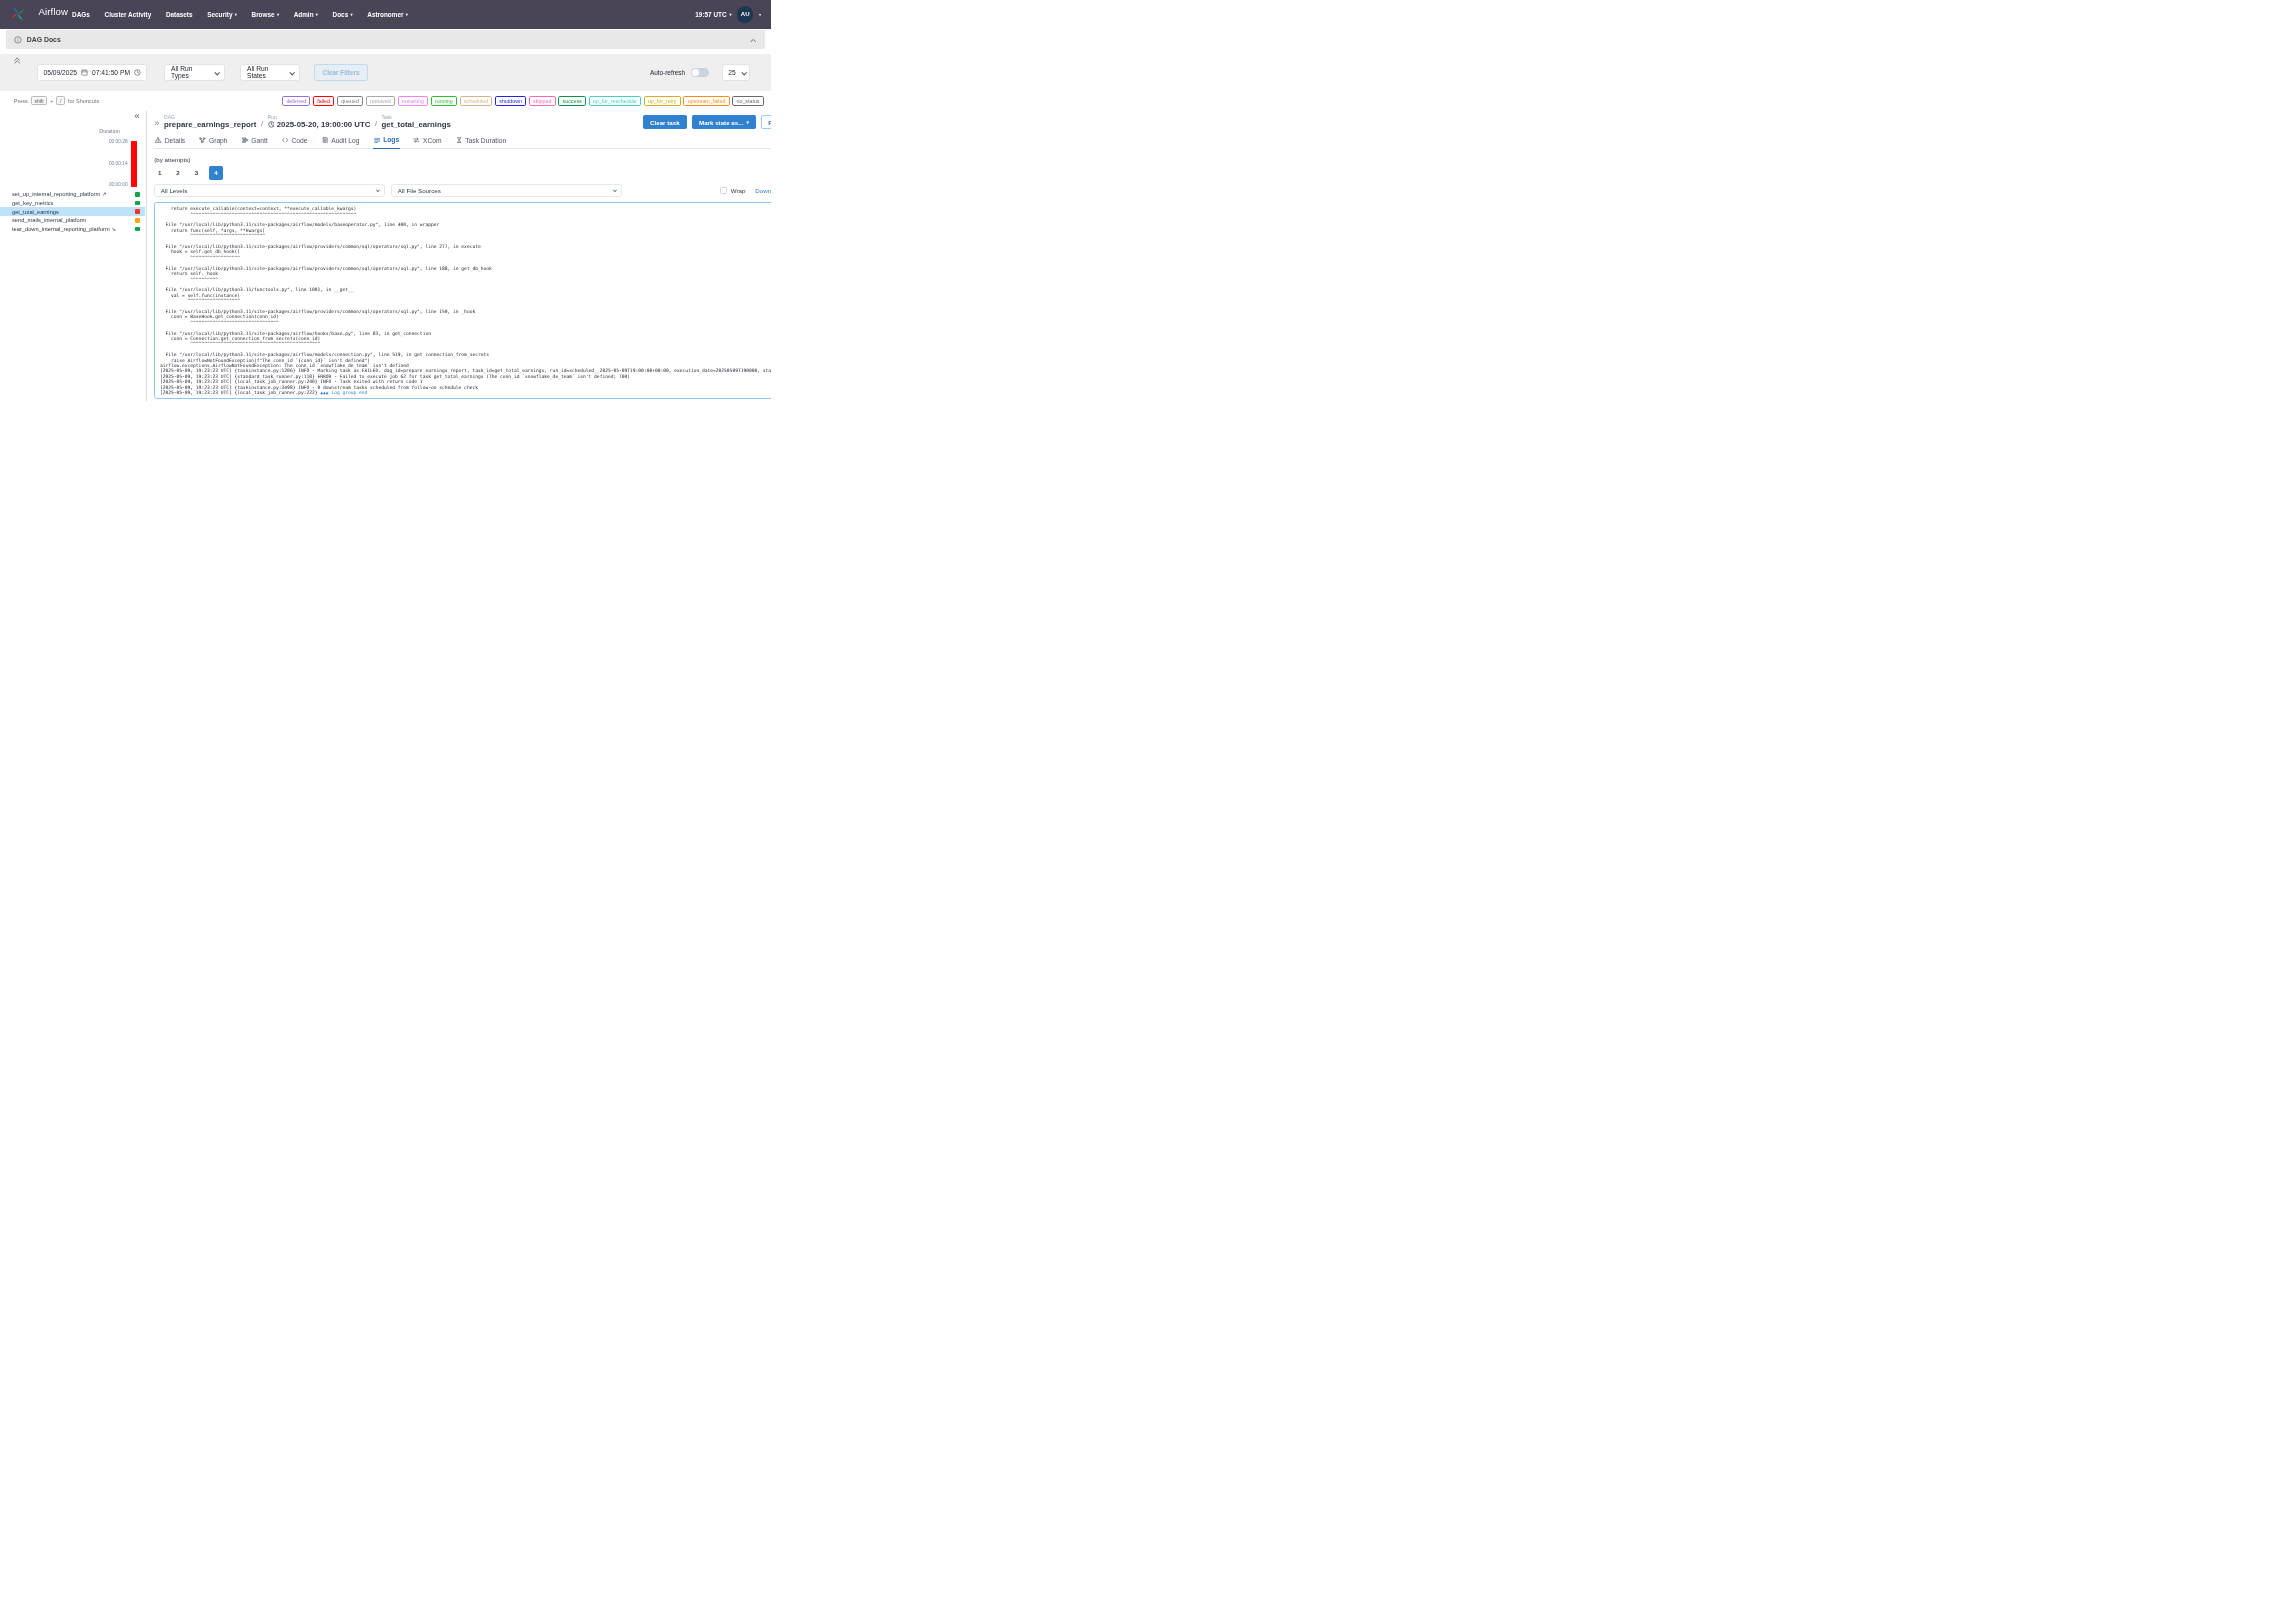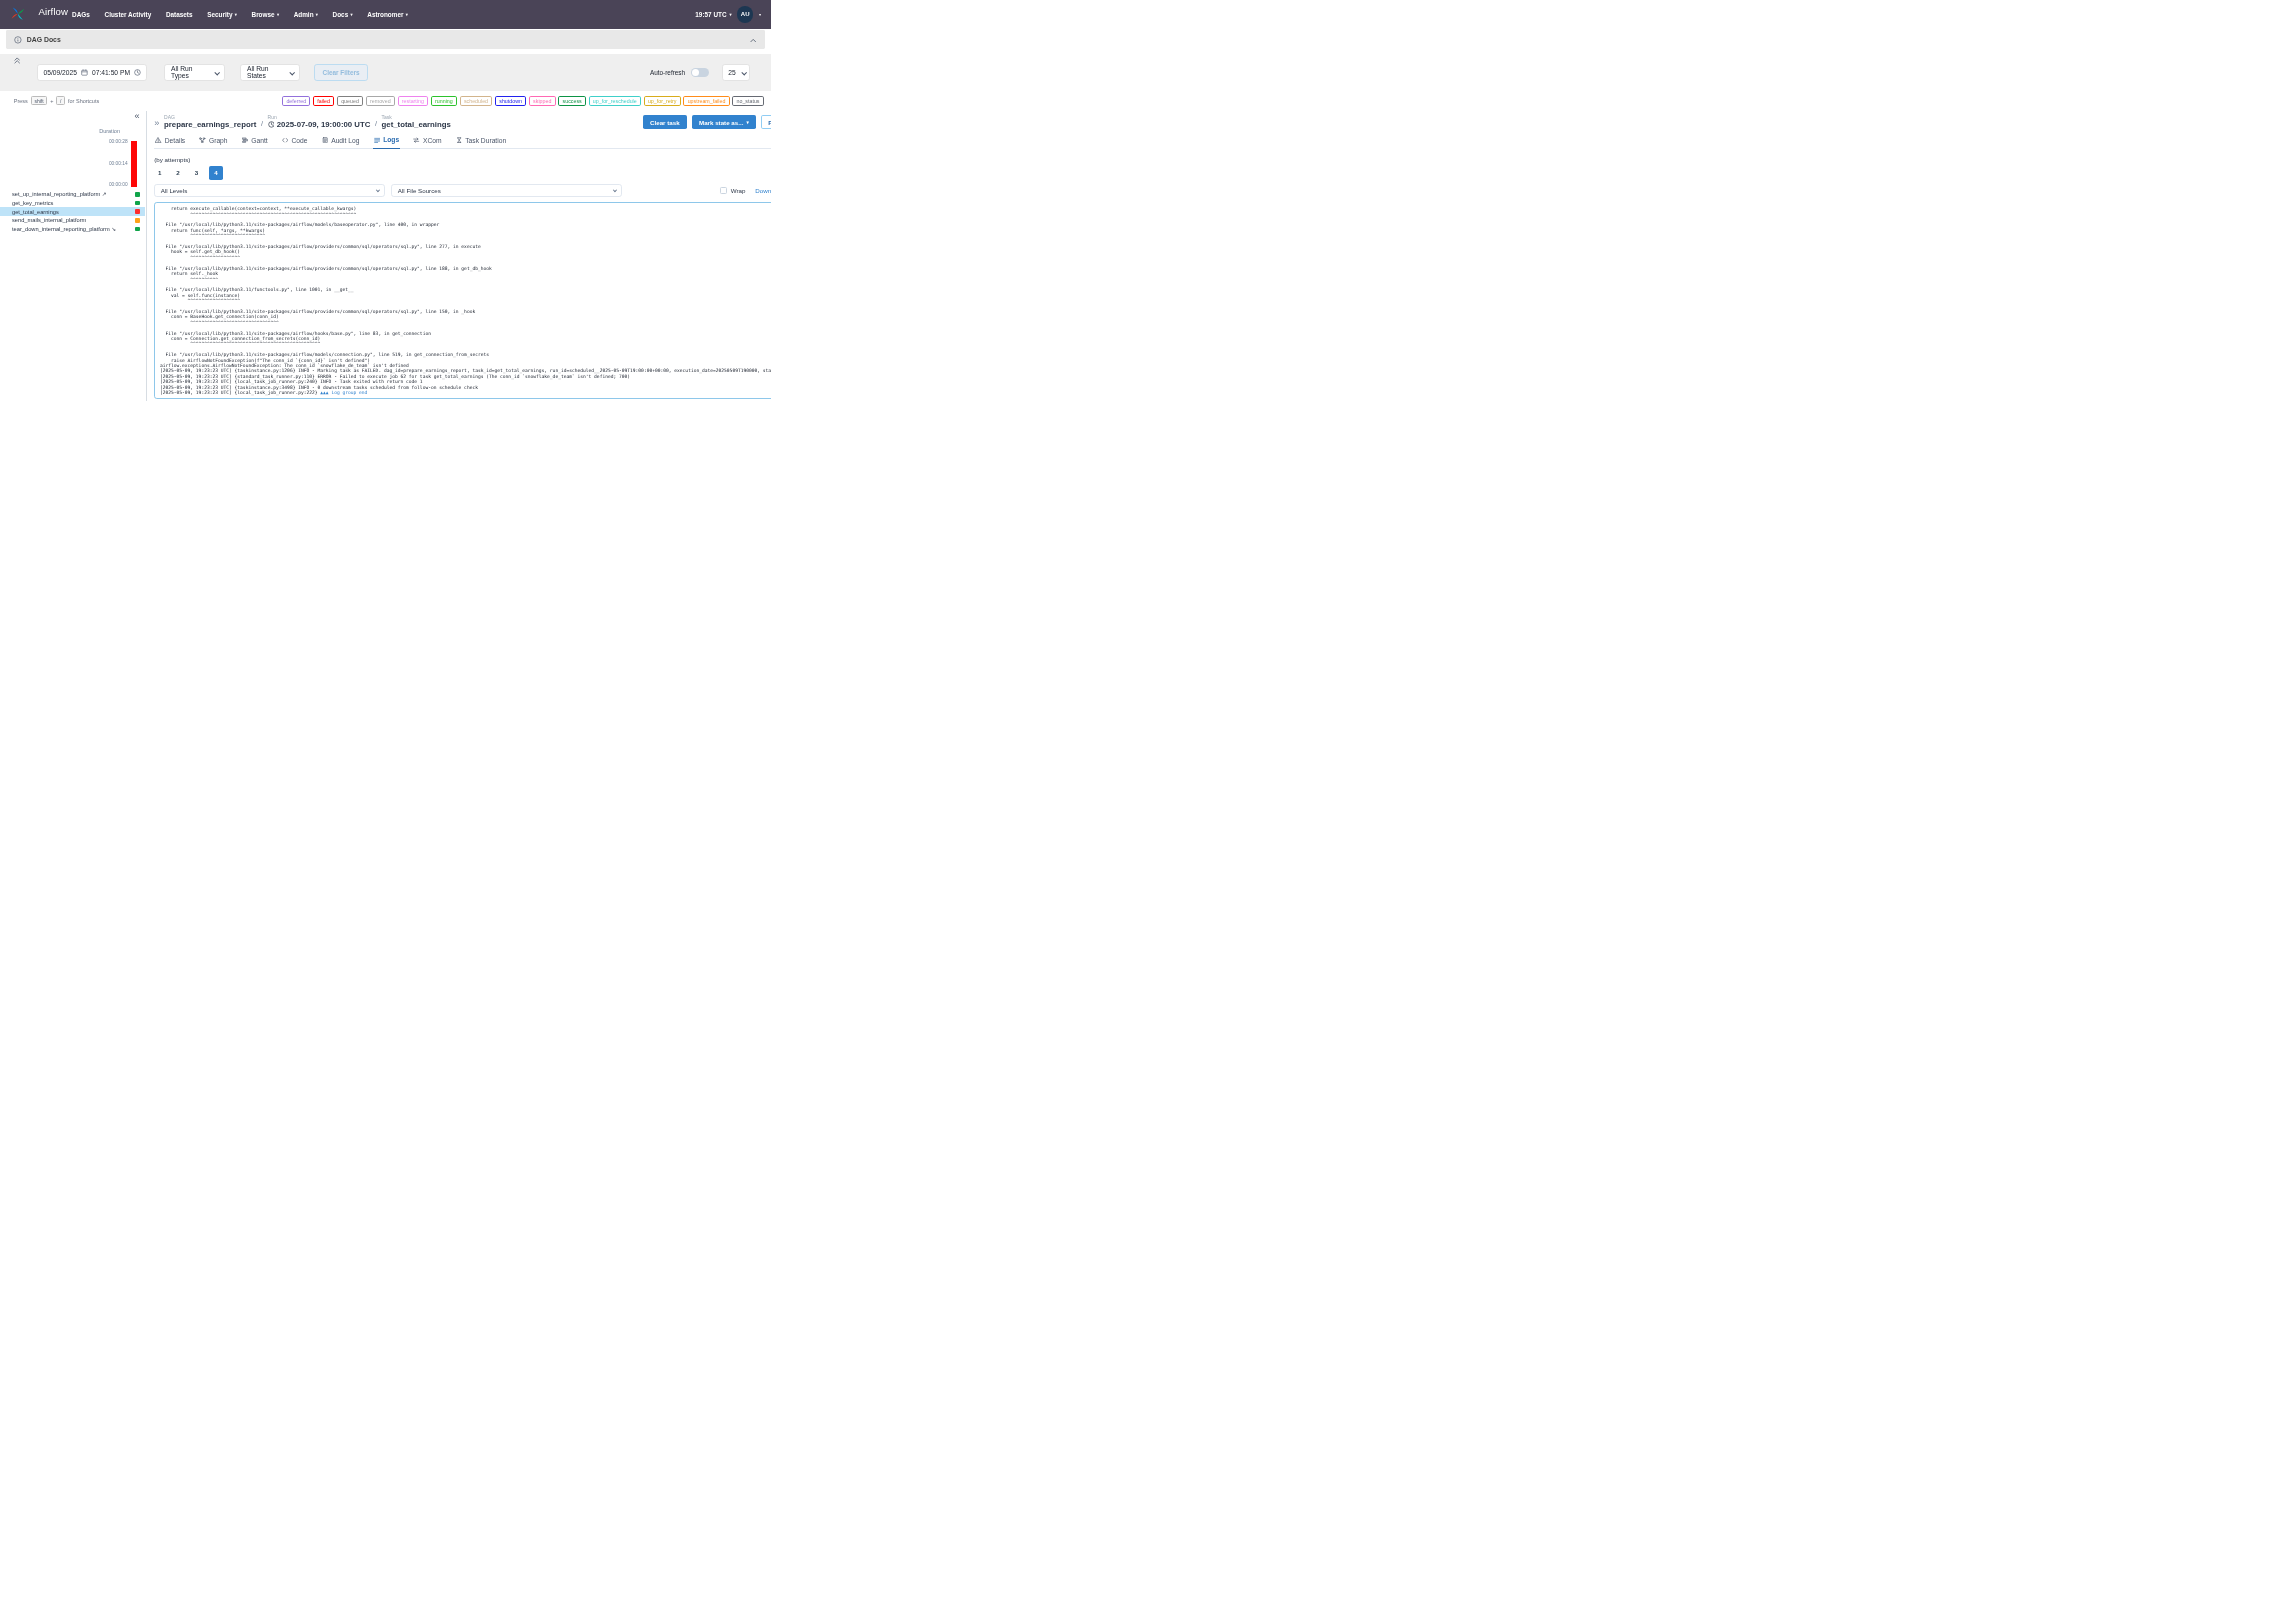--- a/index.html
+++ b/index.html
@@ -304,21 +304,21 @@
           <span class="crumb-value">prepare_earnings_report</span>
         </div>
         <span class="crumb-sep">/</span>
         <div class="crumb">
           <span class="crumb-label">Run</span>
           <span class="crumb-value">
             <svg width="6.9" height="6.9" viewBox="0 0 14 14">
               <circle cx="7" cy="7" r="5.6" fill="none" stroke="#2d3748" stroke-width="1.4"></circle>
               <polyline points="7,3.8 7,7 9.4,8.4" fill="none" stroke="#2d3748" stroke-width="1.4" stroke-linecap="round"></polyline>
             </svg>
-            <span>2025-07-09, 19:00:00 UTC</span>
+            <span>2025-05-20, 19:00:00 UTC</span>
           </span>
         </div>
         <span class="crumb-sep">/</span>
         <div class="crumb">
           <span class="crumb-label">Task</span>
           <span class="crumb-value">get_total_earnings</span>
         </div>
       </div>
       <div class="header-buttons">
         <button class="btn btn-solid">

